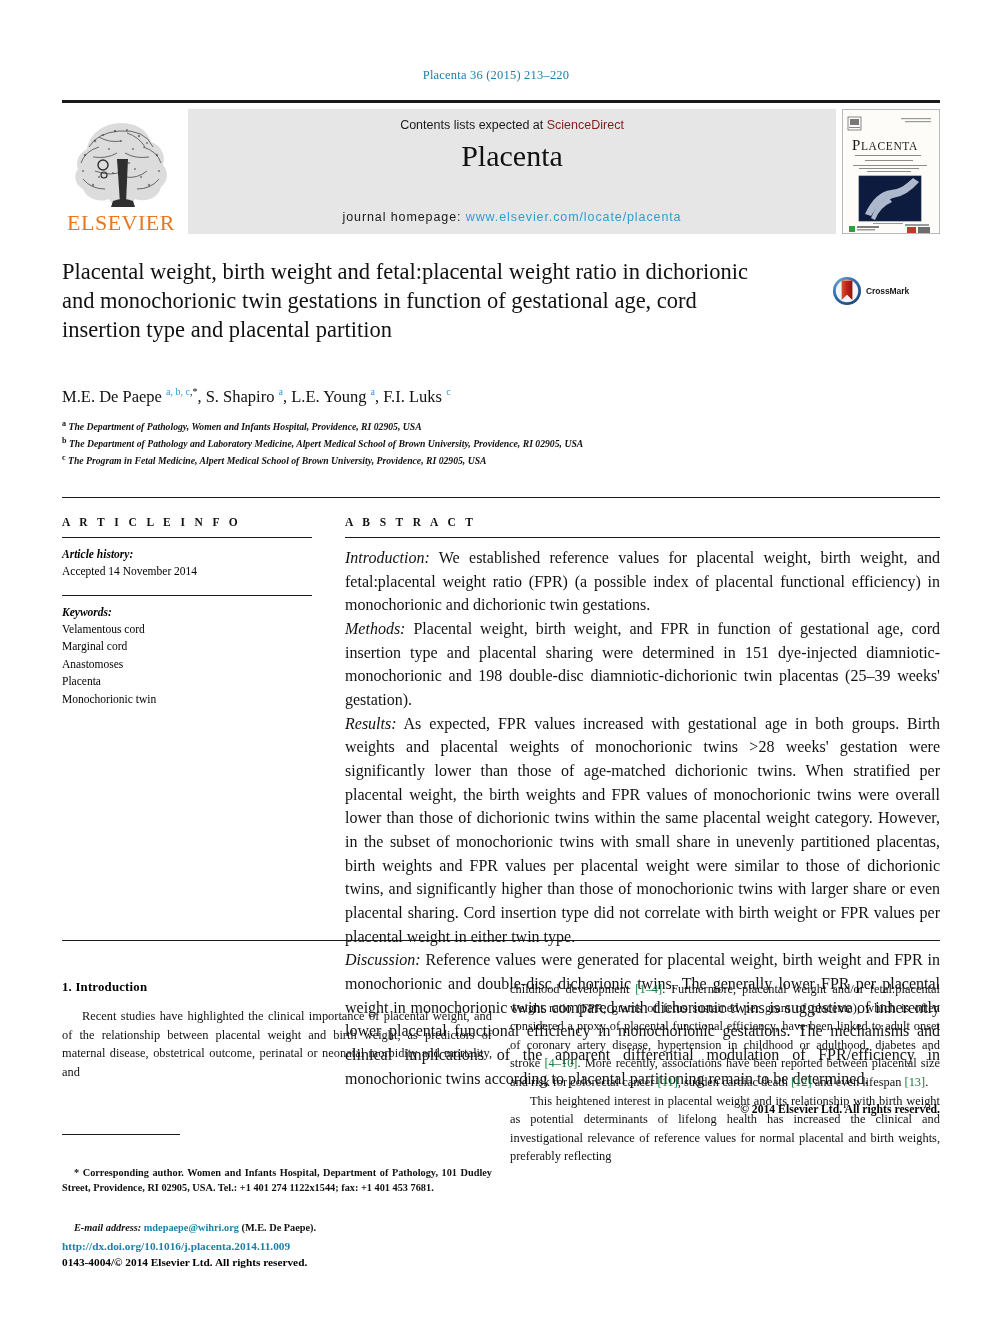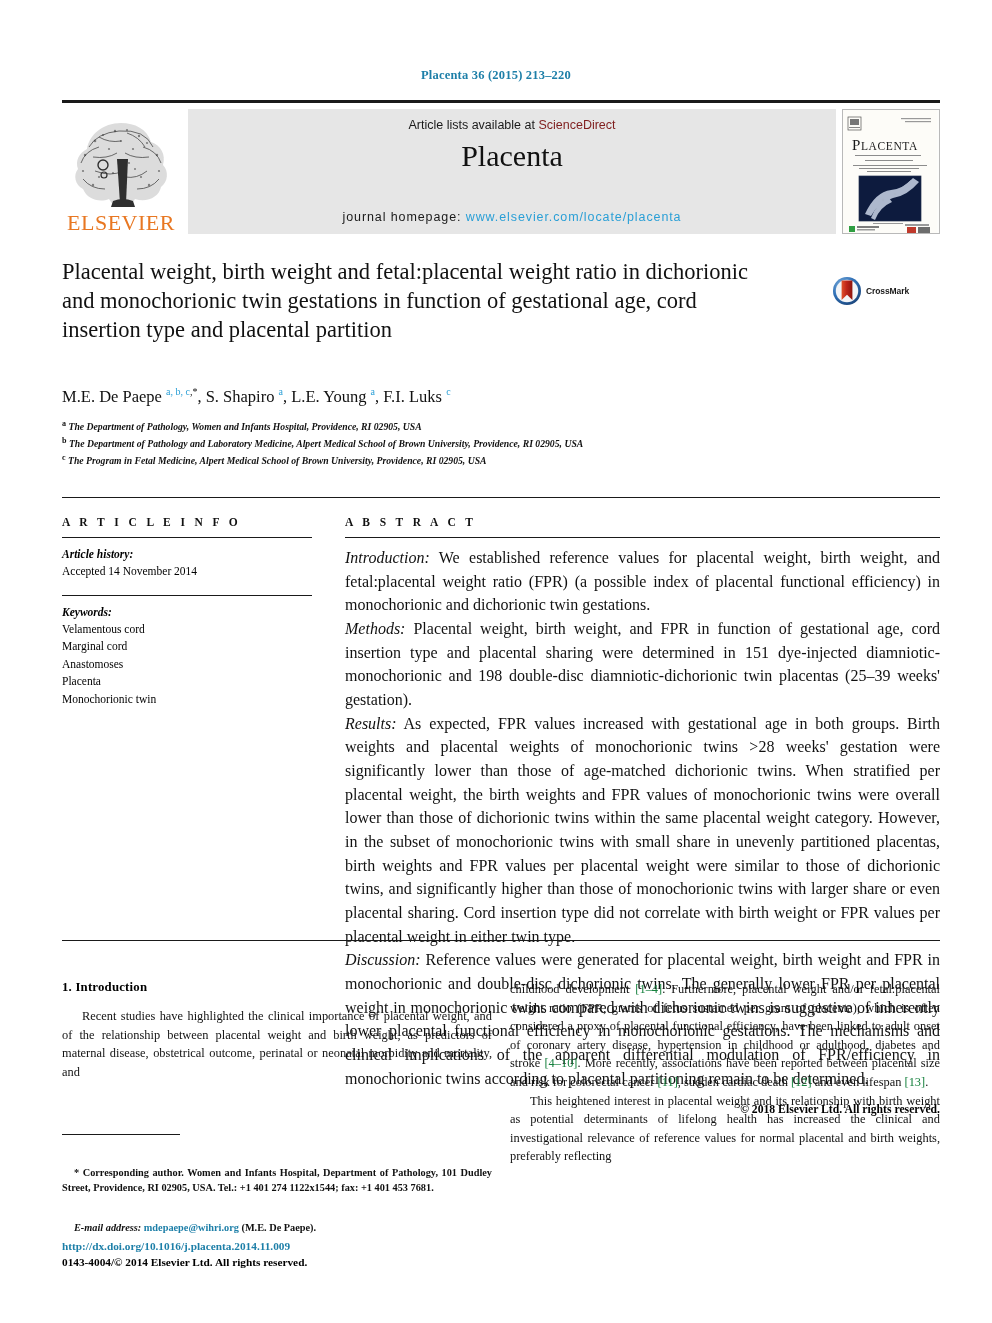--- a/index.html
+++ b/index.html
@@ -23,21 +23,21 @@
   }
 
   
   .running-head {
     position: absolute;
     top: 68px;
     left: 0;
     width: 992px;
     text-align: center;
     font-size: 12.5px;
-    font-weight: bold;
+    font-weight: normal;
     color: #1d7fa8;
     letter-spacing: .2px;
   }
 
   
   .masthead {
     position: absolute;
     top: 100px;
     left: 62px;
     width: 878px;
@@ -358,21 +358,21 @@
               <circle cx="60" cy="48" r="1.1"></circle>
             <circle cx="44" cy="58" r="1"></circle>
               <circle cx="66" cy="54" r="1"></circle>
           </g>
         </svg>
         <div class="elsevier-word">ELSEVIER</div>
       </div>
 
       <div class="masthead-center">
         <div class="contents-line">
-          <span>Article lists available at</span>
+          <span>Contents lists expected at</span>
           <span class="sd">ScienceDirect</span>
         </div>
         <div class="journal-name">Placenta</div>
         <div class="homepage-line">
           <span>journal homepage:</span>
           <span class="url">www.elsevier.com/locate/placenta</span>
         </div>
       </div>
 
       <div class="cover-thumb">
@@ -474,21 +474,21 @@
 
   <div class="abs-col">
     <div class="section-head">A B S T R A C T</div>
     <div class="hr-block"></div>
     <div class="abs-body">
       <p><i>Introduction:</i><span> We established reference values for placental weight, birth weight, and fetal:placental weight ratio (FPR) (a possible index of placental functional efficiency) in monochorionic and dichorionic twin gestations.</span></p>
       <p><i>Methods:</i><span> Placental weight, birth weight, and FPR in function of gestational age, cord insertion type and placental sharing were determined in 151 dye-injected diamniotic-monochorionic and 198 double-disc diamniotic-dichorionic twin placentas (25–39 weeks' gestation).</span></p>
       <p><i>Results:</i><span> As expected, FPR values increased with gestational age in both groups. Birth weights and placental weights of monochorionic twins &gt;28 weeks' gestation were significantly lower than those of age-matched dichorionic twins. When stratified per placental weight, the birth weights and FPR values of monochorionic twins were overall lower than those of dichorionic twins within the same placental weight category. However, in the subset of monochorionic twins with small share in unevenly partitioned placentas, birth weights and FPR values per placental weight were similar to those of dichorionic twins, and significantly higher than those of monochorionic twins with larger share or even placental sharing. Cord insertion type did not correlate with birth weight or FPR values per placental weight in either twin type.</span></p>
       <p><i>Discussion:</i><span> Reference values were generated for placental weight, birth weight and FPR in monochorionic and double-disc dichorionic twins. The generally lower FPR per placental weight in monochorionic twins compared with dichorionic twins is suggestive of inherently lower placental functional efficiency in monochorionic gestations. The mechanisms and clinical implications of the apparent differential modulation of FPR/efficiency in monochorionic twins according to placental partitioning remain to be determined.</span></p>
     </div>
-    <div class="copyright">© 2018 Elsevier Ltd. All rights reserved.</div>
+    <div class="copyright">© 2014 Elsevier Ltd. All rights reserved.</div>
   </div>
 
   <div class="rule-thin-2"></div>
 
   <div class="col-left">
     <h2 class="sec">1. Introduction</h2>
     <p class="body-p">Recent studies have highlighted the clinical importance of placental weight, and of the relationship between placental weight and birth weight, as predictors of maternal disease, obstetrical outcome, perinatal or neonatal morbidity and mortality, and</p>
   </div>
 
   <div class="col-right">

